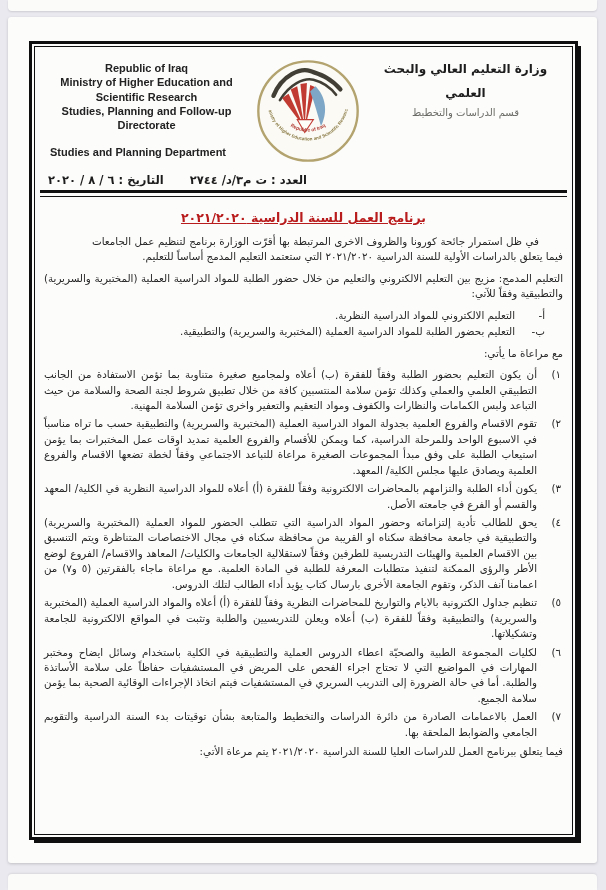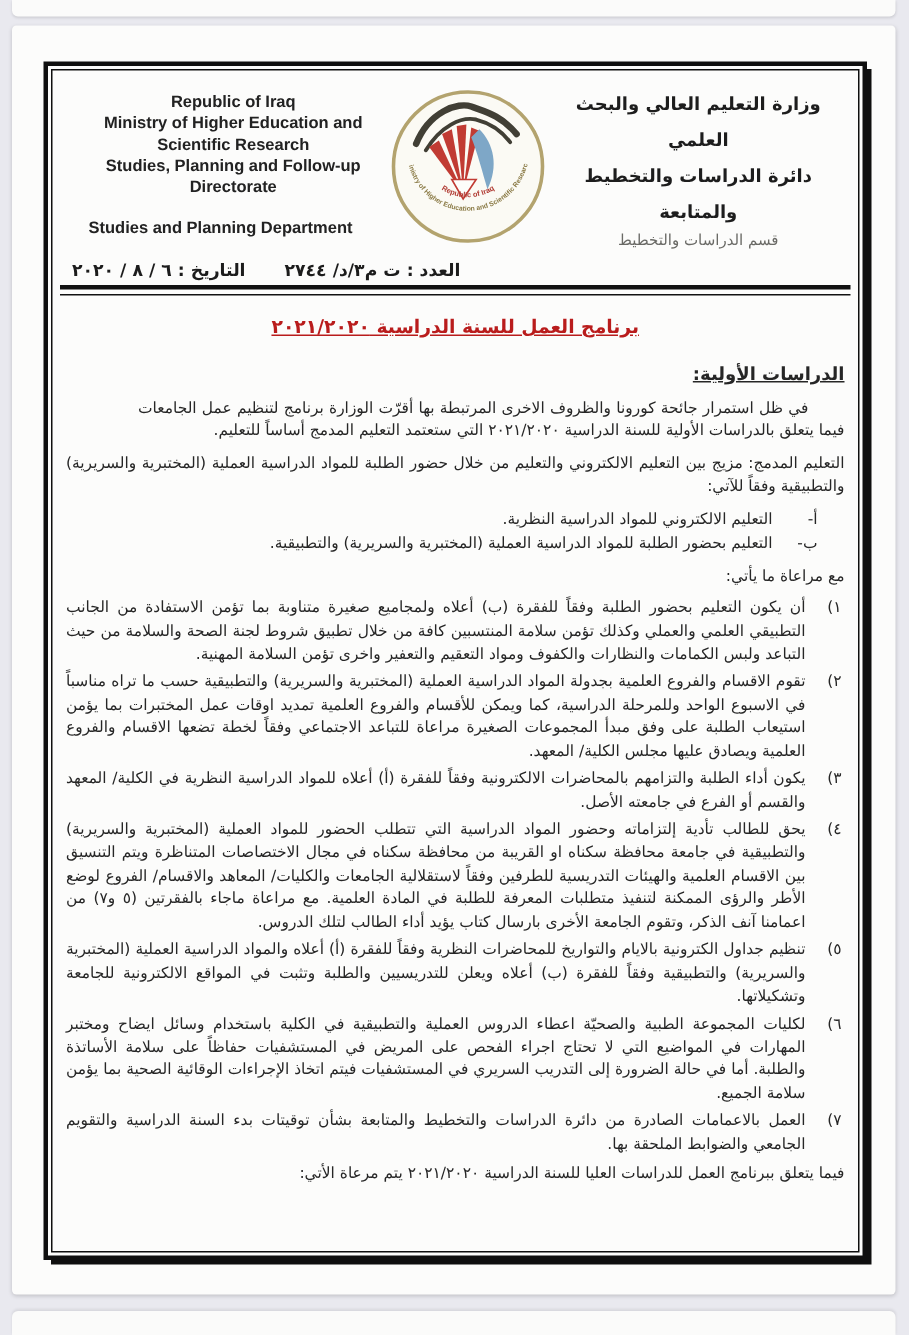--- a/index.html
+++ b/index.html
@@ -17,21 +17,21 @@
   .page{position:absolute;top:17px;left:8px;width:589px;height:846px;
     background:#fcfcfb;border-radius:3px;box-shadow:0 1px 3px rgba(0,0,0,.18);}
 
   
   .frame{position:absolute;left:21px;top:24px;right:19px;bottom:23px;
     border:3px solid #0f0f0f;box-shadow:4px 4px 0 -1px #0f0f0f;}
   .frame-inner{position:absolute;inset:2px;border:1px solid #0f0f0f;
     padding:8px 9px 6px 9px;display:flex;flex-direction:column;overflow:hidden;}
 
   
-  .hdr{display:flex;direction:ltr;align-items:flex-start;justify-content:flex-end;}
+  .hdr{display:flex;direction:ltr;align-items:flex-start;justify-content:space-between;}
   .hdr-en{width:205px;text-align:center;font-family:"Liberation Sans",sans-serif;
     font-weight:bold;font-size:11px;line-height:1.3;color:#222;padding-top:6px;}
   .hdr-en .dept{margin-top:13px;text-align:left;padding-left:6px;font-weight:600;}
   .hdr-logo{width:110px;flex:0 0 auto;margin-top:2px;}
   .hdr-ar{width:195px;text-align:center;direction:rtl;font-weight:bold;
     font-size:12px;line-height:2.0;color:#1d1d1d;padding-top:2px;}
   .hdr-ar .dept-ar{font-size:10px;font-weight:400;color:#6a6a66;line-height:1.6;}
 
   
   .refline{direction:rtl;text-align:left;font-size:11.5px;font-weight:bold;
@@ -100,36 +100,34 @@
               <textPath href="#arcMid" startOffset="50%" text-anchor="middle">Republic of Iraq</textPath>
             </text>
             <text fill="#8a7a45" font-size="4.2" font-family="Liberation Sans, sans-serif" font-weight="bold">
               <textPath href="#arcBottom" startOffset="50%" text-anchor="middle">Ministry of Higher Education and Scientific Research</textPath>
             </text>
           </svg>
         </div>
 
         <div class="hdr-ar">
           <div>وزارة التعليم العالي والبحث العلمي</div>
-          <div>دائرة الدراسات والتخطيط والمتابعة</div>
           <div class="dept-ar">قسم الدراسات والتخطيط</div>
         </div>
       </div>
 
       <div class="refline">
         <span>العدد : ت م٣/د/ ٢٧٤٤</span><span class="refgap"></span><span>التاريخ : ٦ / ٨ / ٢٠٢٠</span>
       </div>
 
       <div class="double-rule"></div>
 
       <div class="doc-title">برنامج العمل للسنة الدراسية ٢٠٢١/٢٠٢٠</div>
 
       <div class="doc-body">
 
-        <div class="sec-head">الدراسات الأولية:</div>
 
         <p class="indent">في ظل استمرار جائحة كورونا والظروف الاخرى المرتبطة بها أقرّت الوزارة برنامج لتنظيم عمل الجامعات فيما يتعلق بالدراسات الأولية للسنة الدراسية ٢٠٢١/٢٠٢٠ التي ستعتمد التعليم المدمج أساساً للتعليم.</p>
 
         <p>التعليم المدمج: مزيج بين التعليم الالكتروني والتعليم من خلال حضور الطلبة للمواد الدراسية العملية (المختبرية والسريرية) والتطبيقية وفقاً للآتي:</p>
 
         <div class="ab-list">
           <div class="ab-item">
             <span class="ab-marker">أ-</span>
             <span>التعليم الالكتروني للمواد الدراسية النظرية.</span>
           </div>

